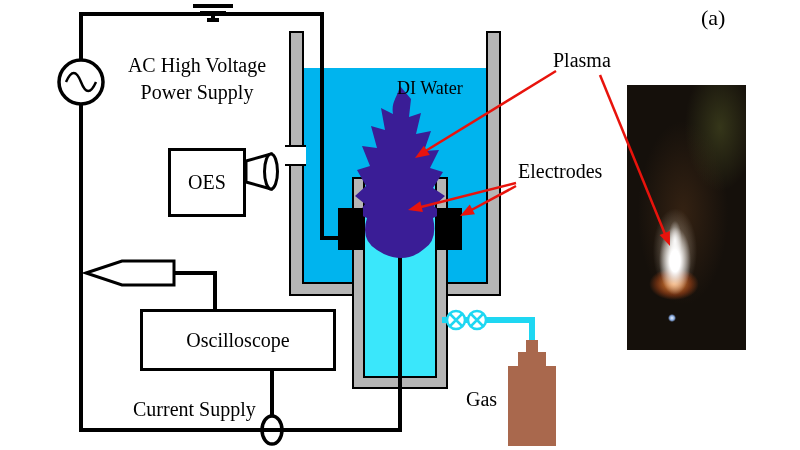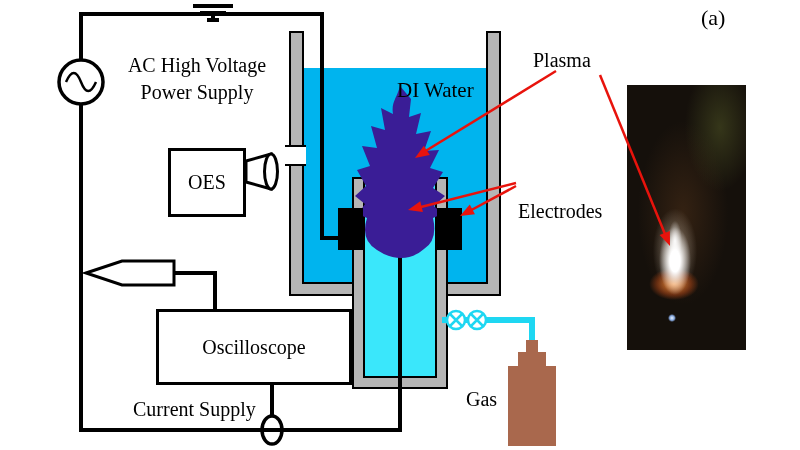--- a/index.html
+++ b/index.html
@@ -14,21 +14,21 @@
       radial-gradient(ellipse 31px 20px at 47px 199px, rgba(255,150,60,.92), rgba(200,80,25,.45) 55%, rgba(0,0,0,0) 80%),
       radial-gradient(ellipse 27px 52px at 48px 166px, rgba(255,240,220,.5), rgba(255,240,220,0) 82%),
       radial-gradient(ellipse 45px 82px at 93px 42px, rgba(85,92,40,.5), rgba(85,92,40,0) 78%),
       radial-gradient(ellipse 55px 112px at 56px 128px, rgba(98,60,30,.4), rgba(98,60,30,0) 82%);}
   svg.overlay{position:absolute;left:0;top:0;z-index:2;}
   .lbl{position:absolute;z-index:3;white-space:nowrap;}
   .wrap{white-space:normal;}
   .box{position:absolute;z-index:3;border:3px solid #000;background:#fff;box-sizing:border-box;
        display:flex;align-items:center;justify-content:center;}
   .f20{font-size:20px;}
-  .f17{font-size:21px;}
+  .f17{font-size:18px;}
   .f22{font-size:22px;}
 </style>
 </head>
 <body>
 
 <div class="canvas">
 
   <div class="photo"></div>
 
   <svg class="overlay" width="800" height="450" viewBox="0 0 800 450">
@@ -103,28 +103,28 @@
     </g>
   </svg>
 
   <div class="lbl wrap f20" style="left:108px;top:52px;width:178px;text-align:center;line-height:1.35;">AC High Voltage Power Supply</div>
 
   <div class="box f20" style="left:168px;top:148px;width:78px;height:69px;">
     <span>OES</span>
   </div>
 
 
-  <div class="box f20" style="left:156px;top:309px;width:196px;height:76px;">
+  <div class="box f20" style="left:140px;top:309px;width:196px;height:62px;">
     <span>Oscilloscope</span>
   </div>
 
   <div class="lbl f20" style="left:133px;top:398px;">Current Supply</div>
 
   <div class="lbl f17" style="left:397px;top:78px;z-index:3;">DI Water</div>
 
-  <div class="lbl f20" style="left:533px;top:49px;">Plasma</div>
+  <div class="lbl f20" style="left:553px;top:49px;">Plasma</div>
 
-  <div class="lbl f20" style="left:518px;top:160px;margin-top:40px;">Electrodes</div>
+  <div class="lbl f20" style="left:518px;top:160px;">Electrodes</div>
 
   <div class="lbl f20" style="left:466px;top:388px;">Gas</div>
 
   <div class="lbl f22" style="left:701px;top:5px;">(a)</div>
 </div>
 
 </body></html>

